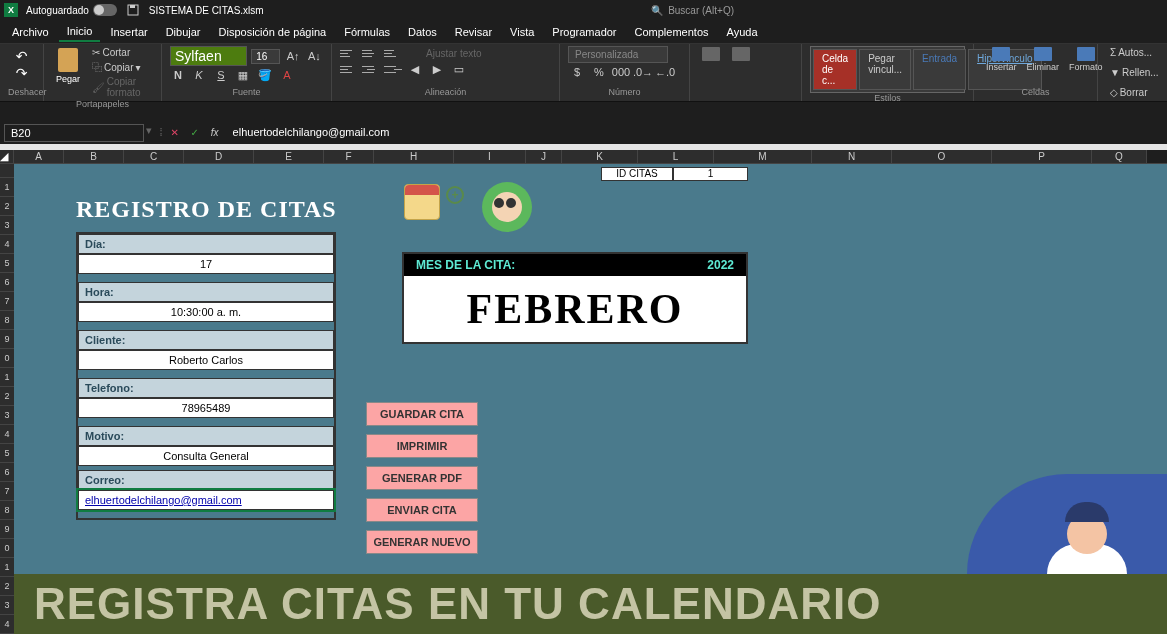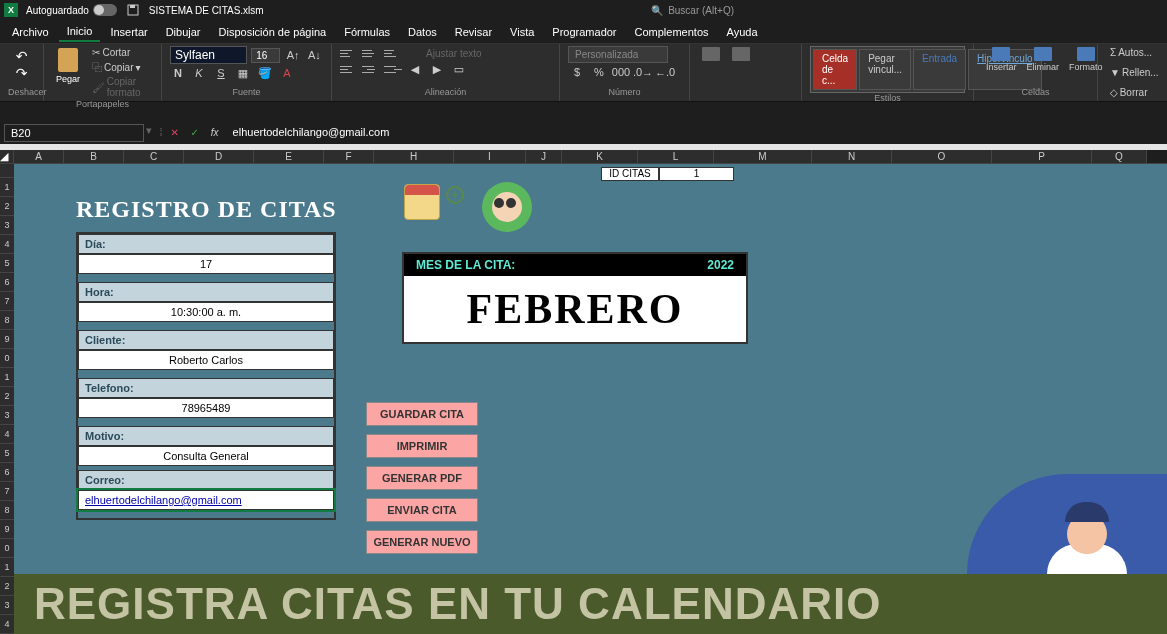--- a/index.html
+++ b/index.html
@@ -22,21 +22,21 @@
     
     
     .ribbon { background: #2d2d2d; height: 58px; display: flex; border-bottom: 1px solid #111; }
     .ribbon-group { border-right: 1px solid #444; padding: 2px 8px; display: flex; flex-direction: column; justify-content: space-between; }
     .ribbon-group-label { font-size: 9px; color: #999; text-align: center; margin-top: auto; padding-bottom: 2px; }
     .ribbon-row { display: flex; align-items: center; gap: 4px; }
     .ribbon-btn-sm { padding: 1px 4px; font-size: 10px; color: #ccc; display: flex; align-items: center; gap: 2px; }
     .ribbon-btn-icon { width: 18px; height: 18px; display: flex; align-items: center; justify-content: center; color: #ccc; }
     .paste-btn { display: flex; flex-direction: column; align-items: center; gap: 2px; padding: 2px 4px; }
     .paste-icon { width: 20px; height: 24px; background: #d4a355; border-radius: 2px; position: relative; }
-    .font-name { background: #0f172a; border: 1px solid #555; padding: 1px 4px; font-size: 12px; width: 80px; }
+    .font-name { background: #4d7c0f; border: 1px solid #555; padding: 1px 4px; font-size: 14px; width: 80px; }
     .font-size { background: #3a3a3a; border: 1px solid #555; padding: 1px 4px; font-size: 10px; width: 30px; }
     .bold-btn { font-weight: bold; width: 16px; text-align: center; }
     .align-btn { width: 18px; height: 14px; display: flex; flex-direction: column; gap: 2px; justify-content: center; }
     .align-line { height: 1px; background: #aaa; }
     .dropdown-box { background: #3a3a3a; border: 1px solid #555; padding: 2px 6px; font-size: 10px; width: 100px; color: #888; }
     .style-cell { background: #a63027; color: #fff; padding: 3px 8px; font-size: 10px; border: 1px solid #555; }
     .style-cell.alt { background: #3a3a3a; color: #ccc; }
     .style-cell.link { color: #6ea8dc; text-decoration: underline; background: #3a3a3a; }
     .cells-btn { display: flex; flex-direction: column; align-items: center; gap: 1px; padding: 1px 4px; font-size: 9px; color: #ccc; }
     .cells-icon { width: 18px; height: 14px; background: #4a7ab8; border-radius: 1px; }
@@ -56,21 +56,21 @@
     .col-header { background: #2d2d2d; border-right: 1px solid #444; font-size: 10px; color: #ccc; text-align: center; line-height: 14px; }
     
     
     .sheet-body { display: flex; height: 470px; }
     .row-headers { width: 14px; background: #2d2d2d; display: flex; flex-direction: column; }
     .row-header { height: 19px; border-bottom: 1px solid #444; font-size: 9px; color: #ccc; text-align: center; line-height: 19px; }
     .sheet-content { flex: 1; background: #4a7a8c; position: relative; }
     
     
     .id-cells { position: absolute; top: 3px; left: 587px; display: flex; }
-    .id-label-cell { width: 58px; height: 14px; background: #fff; border: 1px solid #333; font-size: 10px; text-align: center; color: #000; line-height: 12px; }
+    .id-label-cell { width: 72px; height: 14px; background: #fff; border: 1px solid #333; font-size: 10px; text-align: center; color: #000; line-height: 12px; }
     .id-value-cell { width: 75px; height: 14px; background: #fff; border: 1px solid #333; font-size: 10px; text-align: center; color: #000; line-height: 12px; }
     
     .form-title { position: absolute; top: 32px; left: 62px; font-family: Georgia, serif; font-size: 24px; color: #fff; font-weight: bold; letter-spacing: 1px; }
     
     .icon-calendar { position: absolute; top: 20px; left: 390px; width: 45px; height: 45px; }
     .cal-body { width: 36px; height: 36px; background: #f4d88a; border-radius: 4px; position: relative; border: 1px solid #c4a44a; }
     .cal-top { position: absolute; top: 0; left: 0; right: 0; height: 10px; background: #d4544a; border-radius: 4px 4px 0 0; }
     .plus-circle { position: absolute; top: 22px; left: 432px; width: 18px; height: 18px; border: 2px solid #5a8a4a; border-radius: 50%; display: flex; align-items: center; justify-content: center; color: #5a8a4a; font-weight: bold; font-size: 12px; }
     
     .icon-face { position: absolute; top: 18px; left: 468px; width: 50px; height: 50px; background: #5cb85c; border-radius: 50%; display: flex; align-items: center; justify-content: center; }

